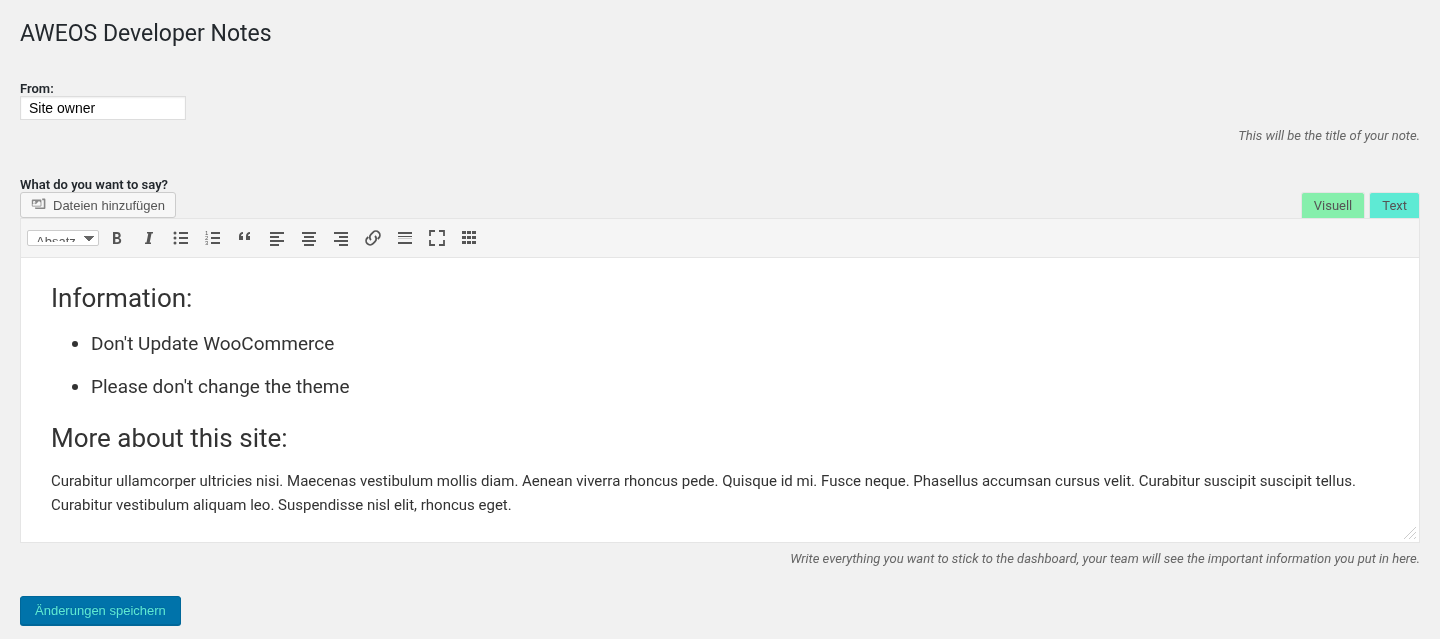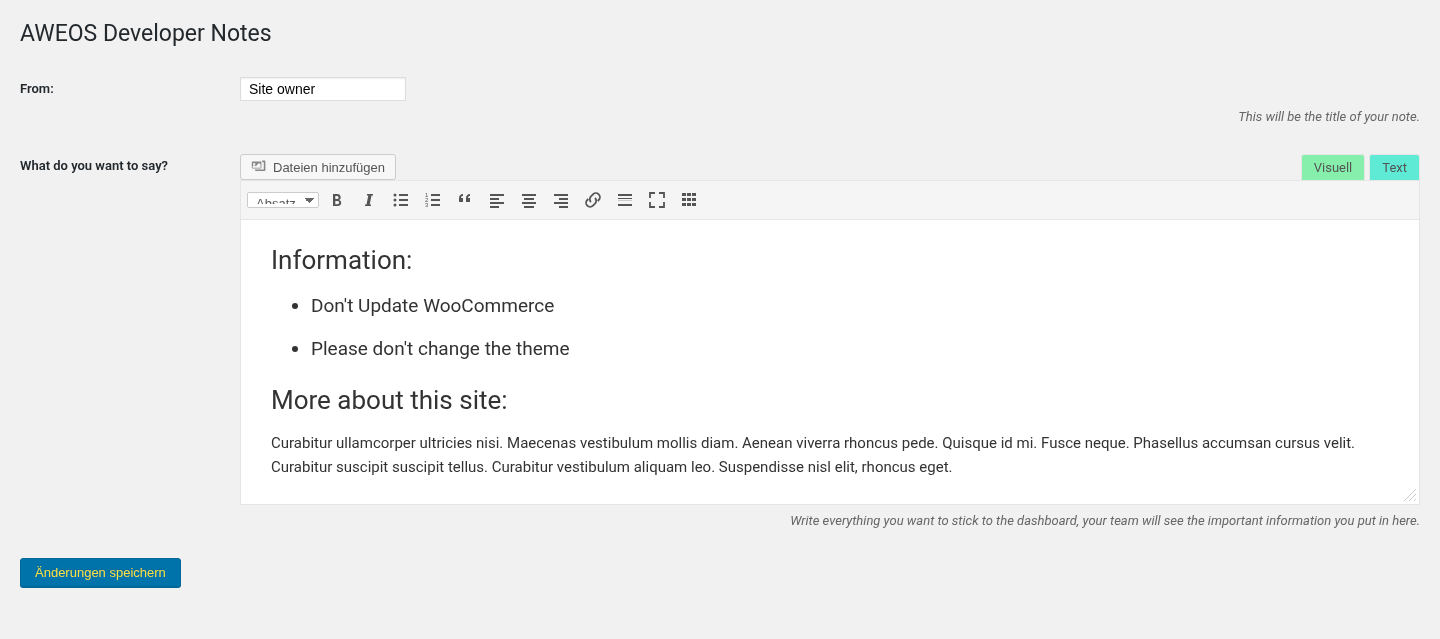--- a/index.html
+++ b/index.html
@@ -12,20 +12,21 @@
     }
     h1.page-title {
       font-size: 23px;
       font-weight: 400;
       margin-bottom: 30px;
       color: #23282d;
     }
     .form-row {
       display: flex;
       margin-bottom: 30px;
+      flex-direction: column;
     }
     .label-col {
       width: 220px;
       padding-top: 4px;
       flex-shrink: 0;
     }
     .label-col label {
       font-weight: 600;
       font-size: 13px;
     }
@@ -168,21 +169,21 @@
       content: "";
       position: absolute;
       background: #ccc;
     }
     .resize-handle svg { display:block; }
 
     .submit-row { margin-top: 20px; }
     .button-primary {
       background: #0073aa;
       border: 1px solid #006799;
-      color: #fde047;
+      color: #5eead4;
       padding: 6px 14px;
       border-radius: 3px;
       font-size: 13px;
       cursor: pointer;
       box-shadow: 0 1px 0 #006799;
       text-shadow: 0 -1px 1px #006799;
     }
   </style>
 </head>
 <body>

